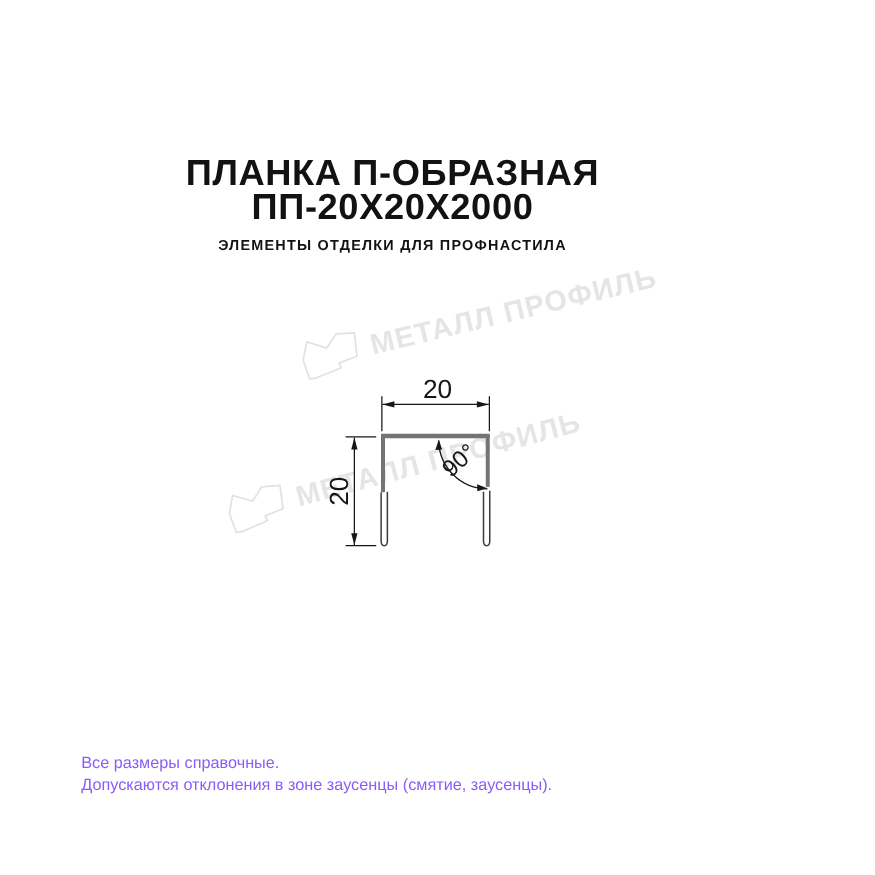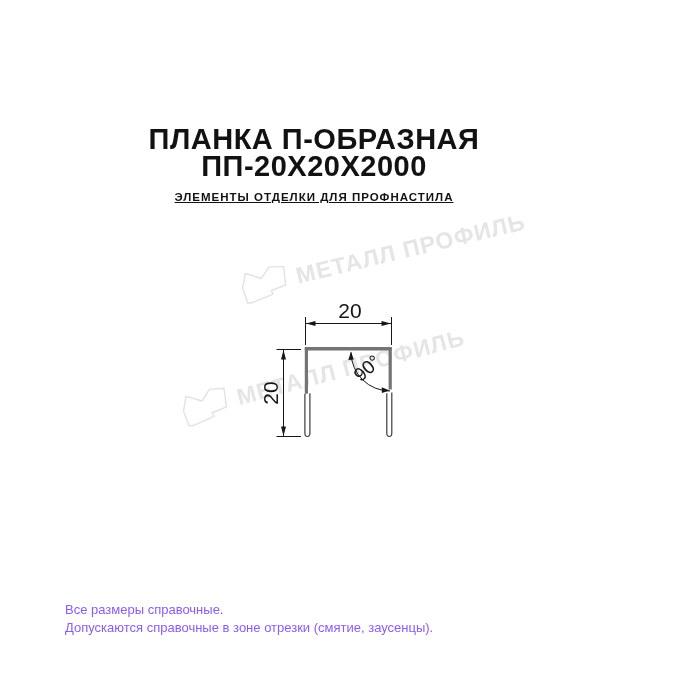--- a/index.html
+++ b/index.html
@@ -8,21 +8,21 @@
     background:#ffffff; font-family:"Liberation Sans", sans-serif;
   }
   
   .header { position:absolute; top:98px; left:0; width:628px; text-align:center; z-index:3;margin-top:28px; }
   .title-line {
     font-size:29px; font-weight:bold; color:#121212;
     line-height:27px; letter-spacing:0.5px; white-space:nowrap;
   }
   .subtitle {
     margin-top:11px; font-size:11.5px; font-weight:bold; color:#121212;
-    letter-spacing:1px; white-space:nowrap;text-decoration:underline;
+    letter-spacing:1px; white-space:nowrap;
   }
   
   .wm {
     position:absolute; display:flex; align-items:center; gap:9px;
     z-index:1; color:#e5e5e5; pointer-events:none;
   }
   .wm-text { font-size:23px; font-weight:bold; letter-spacing:1px; white-space:nowrap; }
   .wm1 { left:242px; top:272px; transform:rotate(-13.5deg); transform-origin:left center; }
   .wm2 { left:183px; top:395px; transform:rotate(-15deg); transform-origin:left center; }
   .wm-logo { display:block; }
@@ -92,16 +92,16 @@
     <g>
       <path d="M351,352.5 A39,39 0 0 0 390,391" fill="none" stroke="#161616" stroke-width="1"></path>
       <polygon points="351,351.5 348.3,360 353.7,359.6" fill="#161616"></polygon>
       <polygon points="389.7,390.5 381.7,387.3 381.9,392.9" fill="#161616"></polygon>
     </g>
     <text class="angle-text" transform="translate(371.5,373) rotate(-42)" text-anchor="middle">90°</text>
   </svg>
 
   <div class="footer">
     <div>Все размеры справочные.</div>
-    <div>Допускаются справочные в зоне отрезки (смятие, заусенцы).</div>
+    <div>Допускаются отклонения в зоне заусенцы (смятие, заусенцы).</div>
   </div>
 
 </div>
 
 </body></html>

